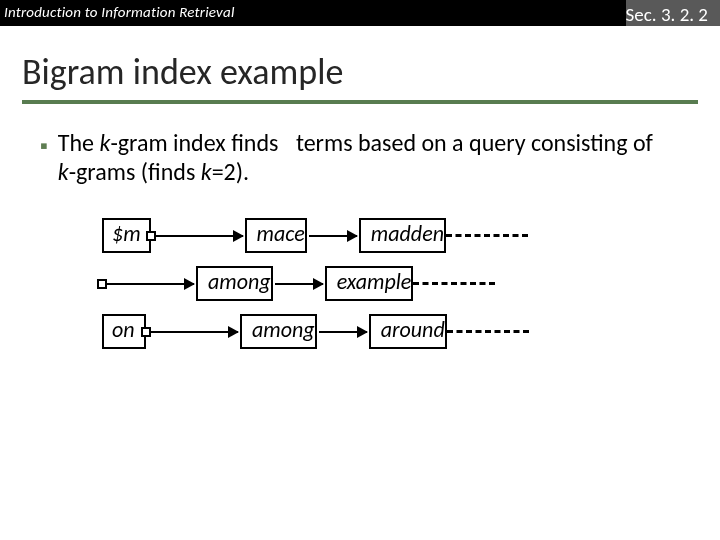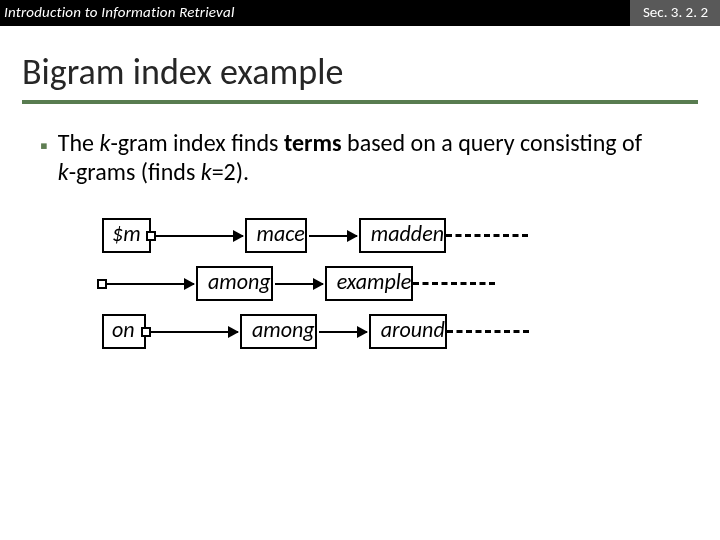--- a/index.html
+++ b/index.html
@@ -1,28 +1,28 @@
 <!DOCTYPE html>
 <html><head>
 <meta charset="utf-8">
 <style>
   * { box-sizing: border-box; margin: 0; padding: 0; }
   html, body { width: 720px; height: 540px; background: #fff; font-family: Calibri, Arial, sans-serif; overflow: hidden; }
   .slide { width: 720px; height: 540px; position: relative; border-radius: 25px; }
   .topbar { display: flex; align-items: stretch; height: 26px; background: #000; color: #fff; }
   .topbar-left { flex: 1; font-style: italic; font-size: 15px; padding: 3px 6px 0 4px; letter-spacing: 0.2px; }
-  .topbar-right { background: #595959; font-size: 15px; padding: 3px 12px 0 13px; }
+  .topbar-right { background: #595959; font-size: 19px; padding: 3px 12px 0 0; }
   .title { font-size: 36px; color: #262626; padding: 24px 10px 6px 22px; font-weight: 400; }
   .hr { margin: 0 22px; height: 4px; border-top: 4px solid #587c50; }
   .body { padding: 24px 0 0 40px; }
   .bullet-row { display: flex; align-items: flex-start; }
   .bullet-mark { font-size: 22px; color: #5e7d52; padding: 4px 10px 0 0; }
   .bullet-text { font-size: 24px; color: #000; line-height: 1.22; max-width: 600px; }
   .ital { font-style: italic; }
-  .bold { font-weight: 700; }
+  .bold { font-weight: 400; margin-left: 12px; }
   .chains { margin: 30px 0 0 62px; }
   .chain-row { display: flex; align-items: center; margin-bottom: 10px; height: 38px; }
   .key-box {
     border: 2px solid #000;
     font-size: 22px;
     font-style: italic;
     padding: 1px 8px 3px 8px;
     min-width: 44px;
     text-align: left;
     line-height: 1.2;

